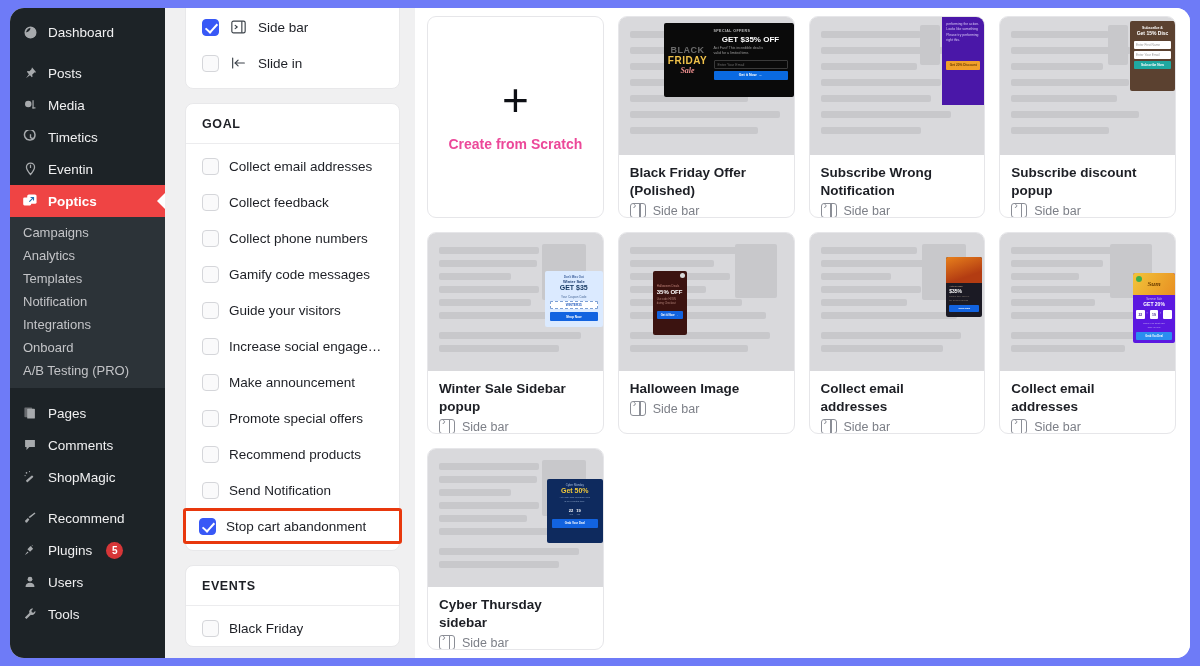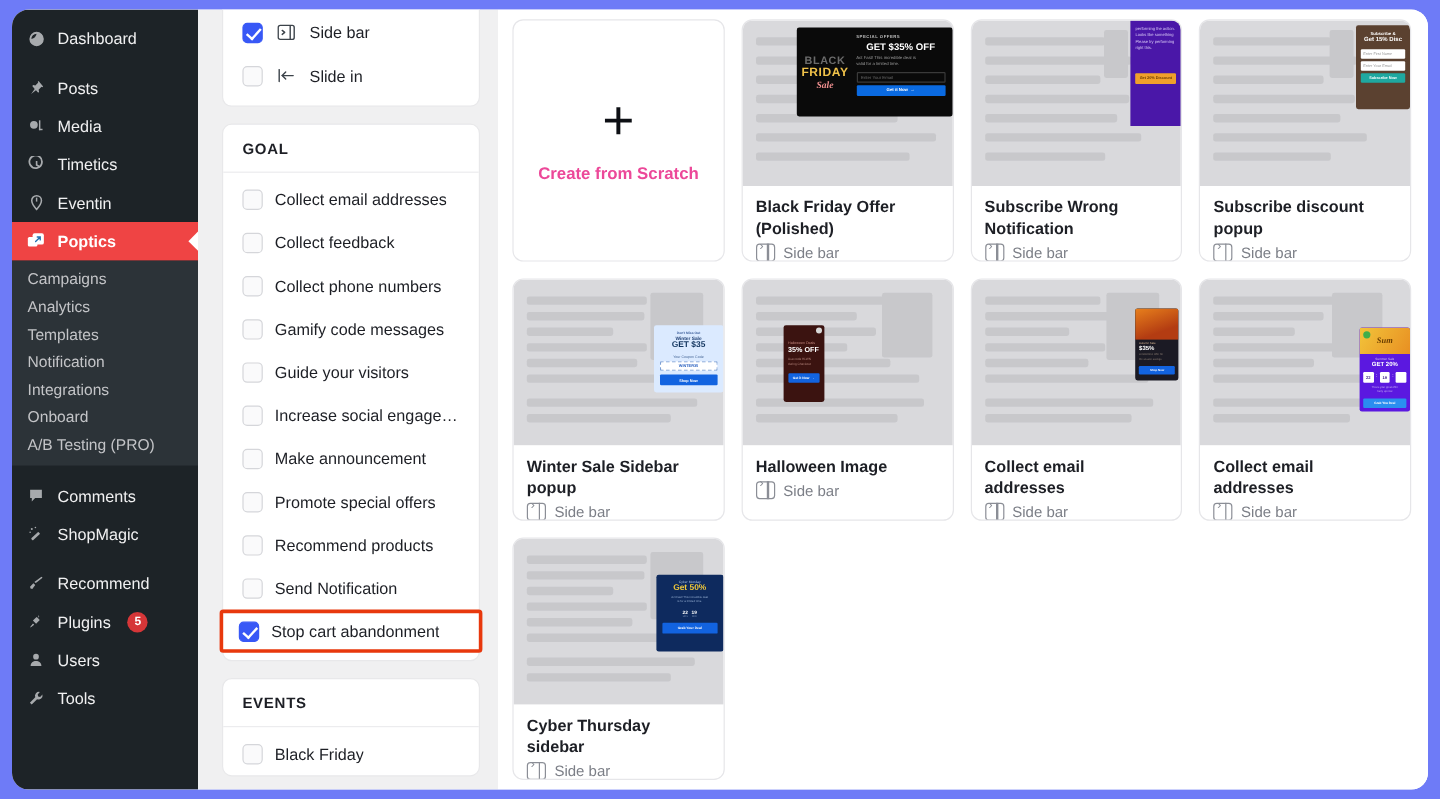--- a/index.html
+++ b/index.html
@@ -334,20 +334,29 @@
       <div class="sub-item"><span>Analytics</span></div>
       <div class="sub-item"><span>Templates</span></div>
       <div class="sub-item"><span>Notification</span></div>
       <div class="sub-item"><span>Integrations</span></div>
       <div class="sub-item"><span>Onboard</span></div>
       <div class="sub-item"><span>A/B Testing (PRO)</span></div>
     </div>
 
     <div class="sep"></div>
 
+    <div class="menu-item">
+      <span class="sb-icon">
+        <svg width="14" height="14" viewBox="0 0 20 20" fill="currentColor">
+            <rect x="2" y="2" width="11" height="14" rx="1" opacity=".55"></rect>
+            <rect x="6" y="4" width="11" height="14" rx="1"></rect>
+          </svg>
+      </span>
+      <span class="mlabel">Pages</span>
+    </div>
 
     <div class="menu-item">
       <span class="sb-icon">
         <svg width="14" height="14" viewBox="0 0 20 20" fill="currentColor">
             <path d="M3 3h14v10H9l-4 4v-4H3z"></path>
           </svg>
       </span>
       <span class="mlabel">Comments</span>
     </div>
 

